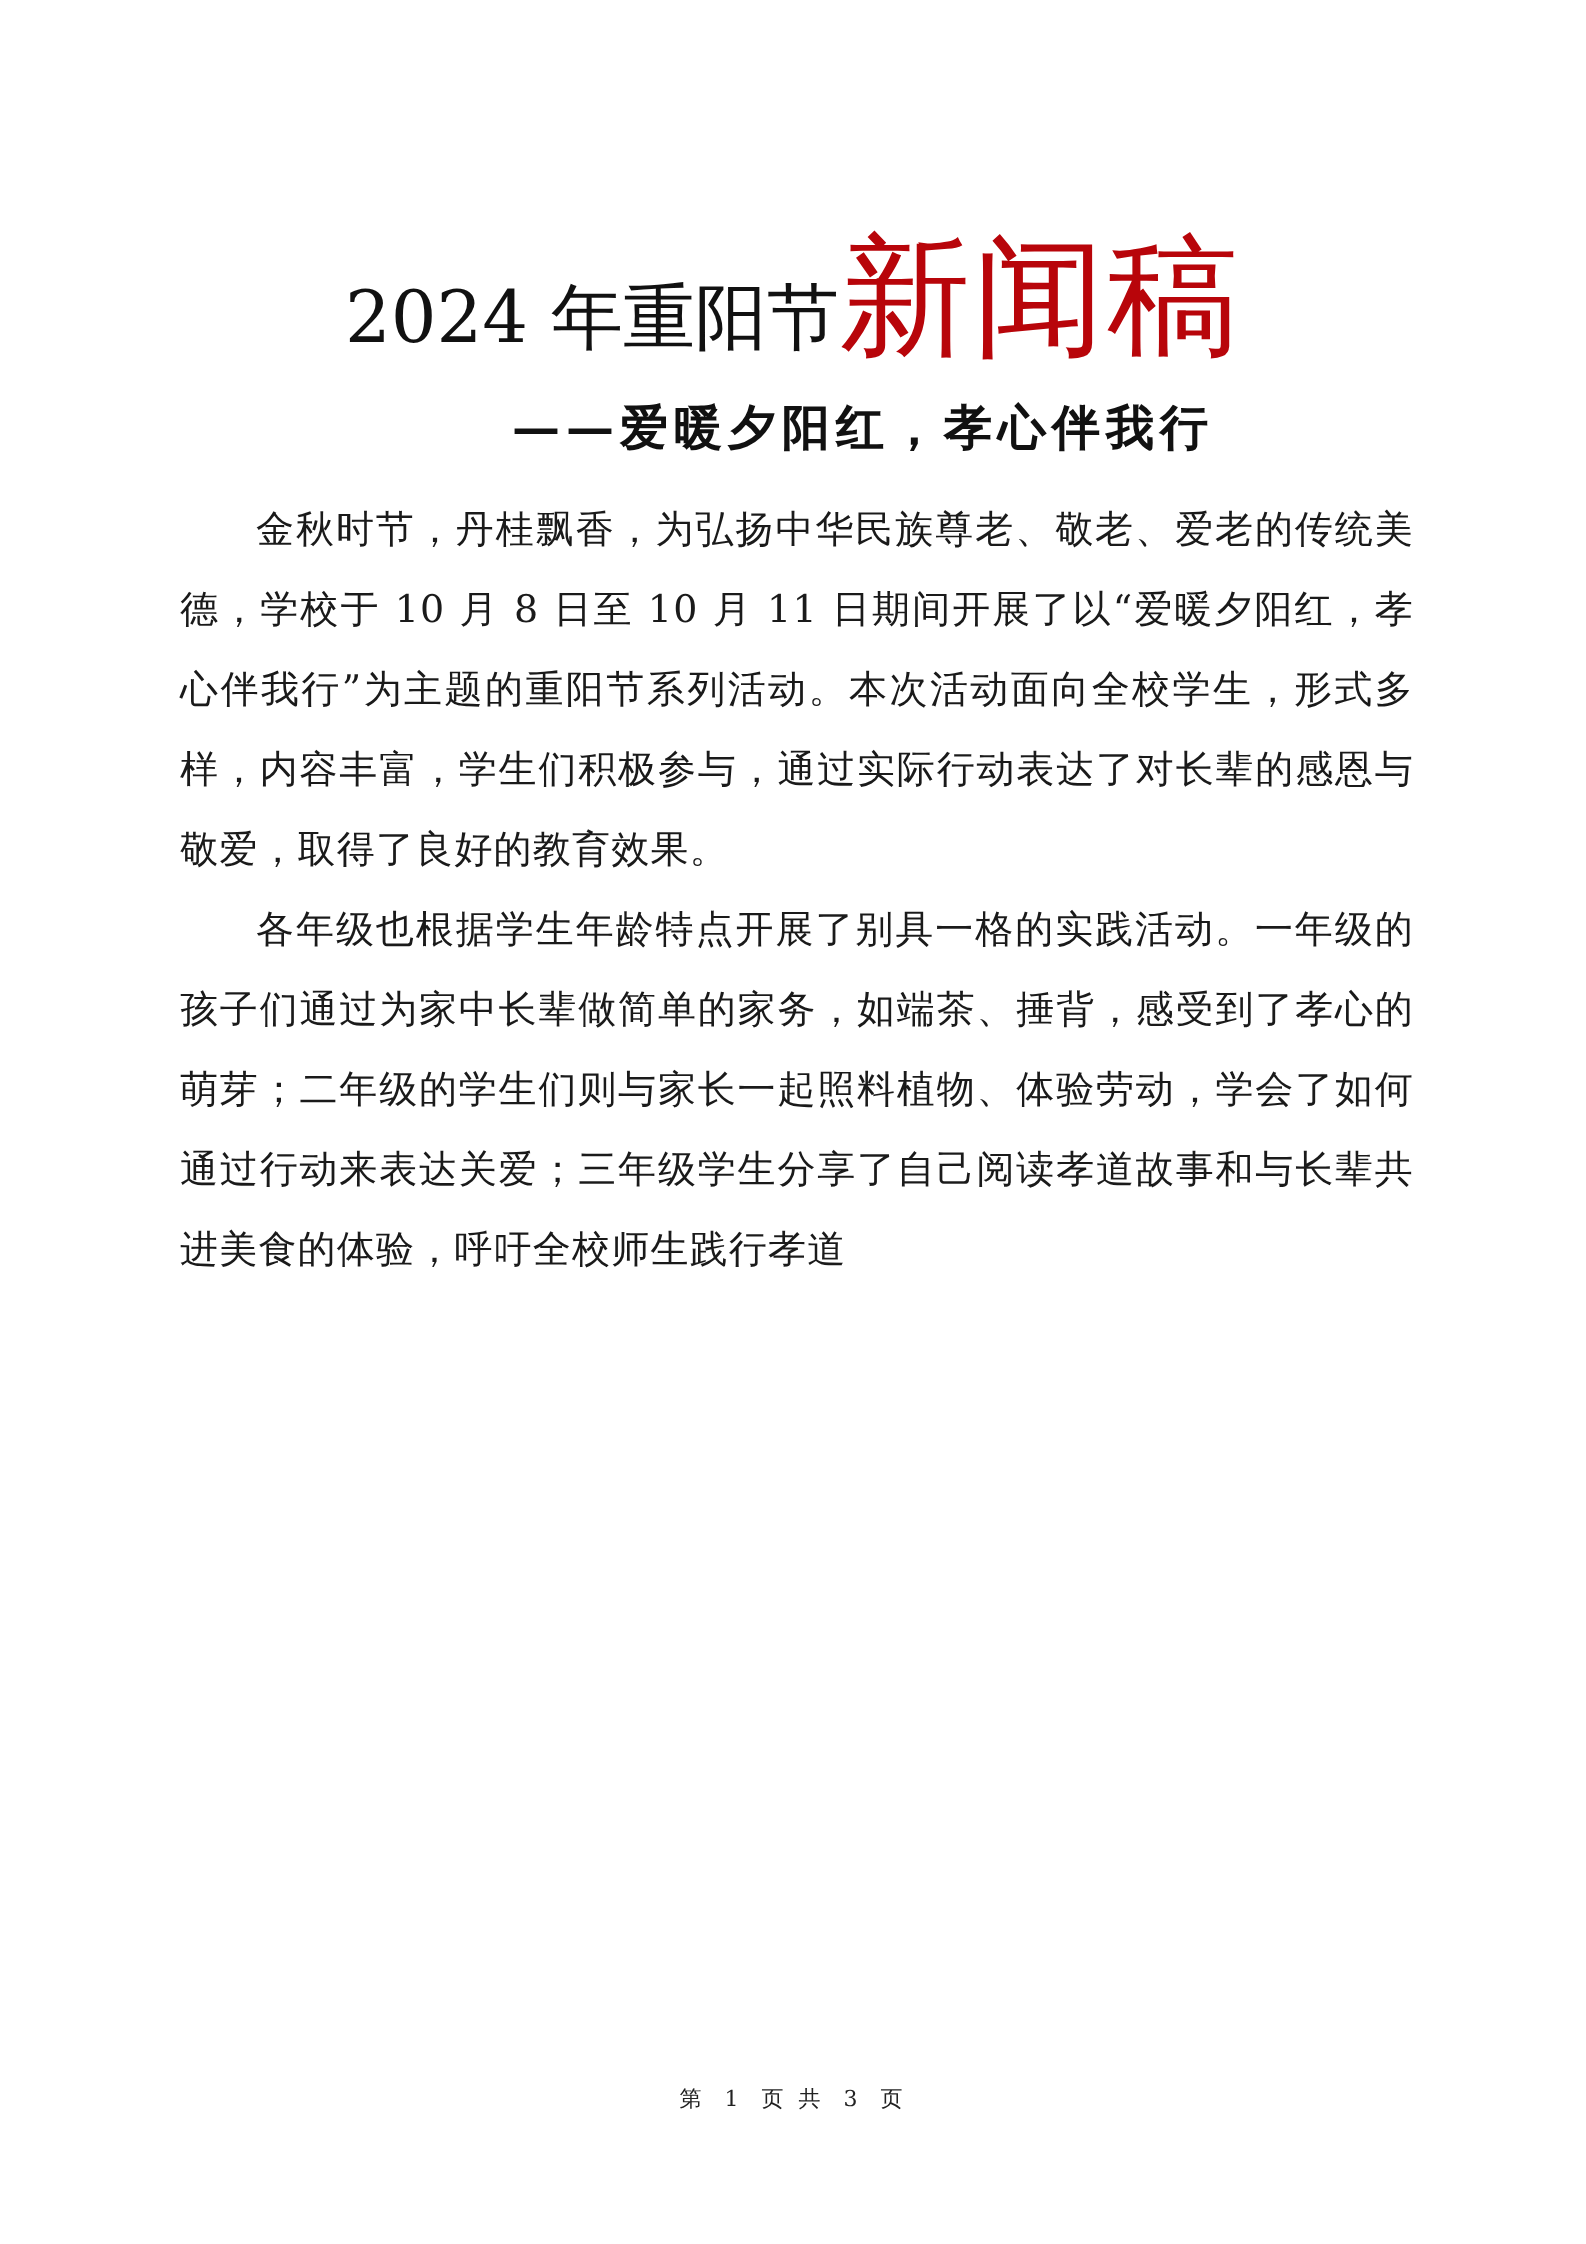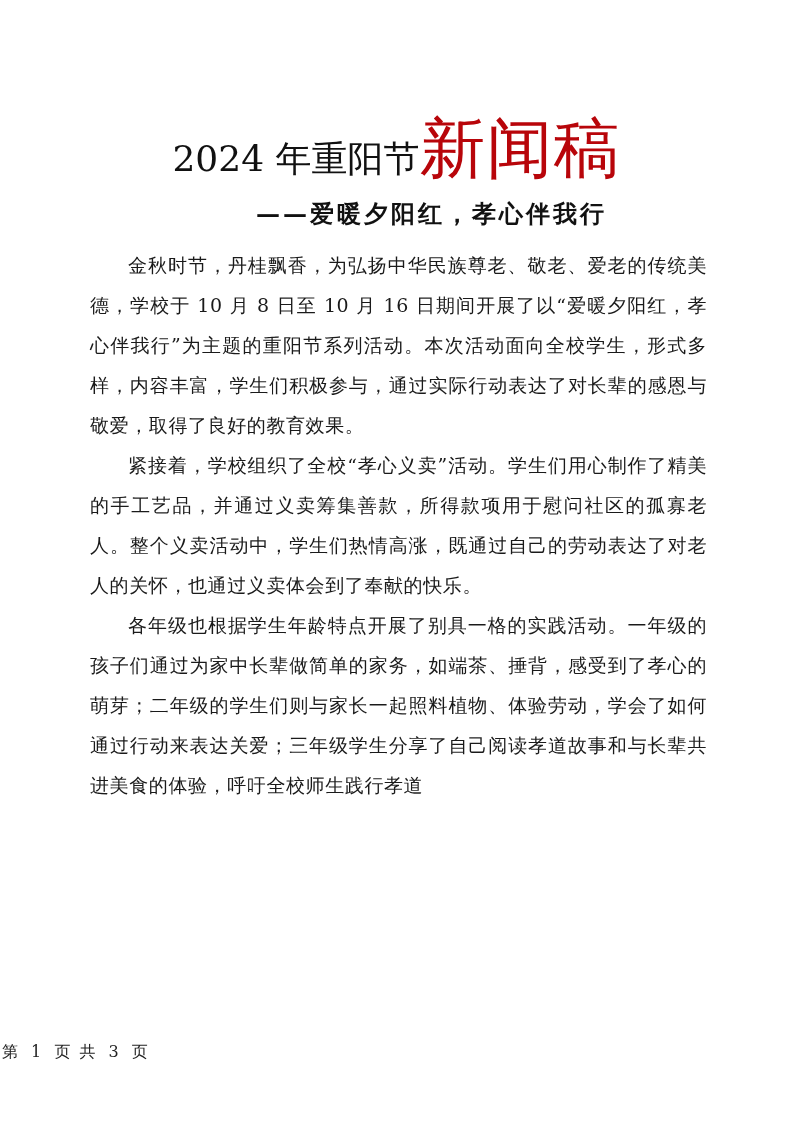--- a/index.html
+++ b/index.html
@@ -7,37 +7,36 @@
          font-family: "DejaVu Serif", "Liberation Serif", serif; color: #111; }
   .page { position: absolute; left: 0; top: 0; width: 793px; height: 856px; background: #fff; }
   .title { position: absolute; left: 0; width: 793px; top: 104px; text-align: center; white-space: nowrap; }
   .title .black { font-size: 36px; color: #111; vertical-align: baseline; letter-spacing: 0px; }
   .title .red { font-size: 66px; color: #b8050a; vertical-align: baseline; letter-spacing: 1px; }
   .subtitle { position: absolute; left: 0; width: 793px; top: 198px; text-align: center;
               font-size: 24px; font-weight: bold; letter-spacing: 3px; color: #111; margin-left: 35px; }
   .body { position: absolute; left: 90px; top: 245px; width: 617px; }
   .para { margin: 0; font-size: 19px; line-height: 40px; text-indent: 2em;
           text-align: justify; letter-spacing: 0.6px; color: #1a1a1a; }
-  .footer { position: absolute; left: 0; width: 793px; top: 1042px; text-align: left;
-            font-size: 16px; color: #222; letter-spacing: 2px; }
+  .footer { position: absolute; left: 0; width: 793px; top: 1042px; text-align: center;
+            font-size: 11px; color: #222; letter-spacing: 2px; }
   .footer span { margin: 0 2px; }
 </style>
 </head>
 <body>
 
 <div class="page">
   <div class="title">
     <span class="black">2024 年重阳节</span><span class="red">新闻稿</span>
   </div>
 
   <div class="subtitle">——爱暖夕阳红，孝心伴我行</div>
 
   <div class="body">
-    <p class="para">金秋时节，丹桂飘香，为弘扬中华民族尊老、敬老、爱老的传统美德，学校于 10 月 8 日至 10 月 16 日期间开展了以“爱暖夕阳红，孝心伴我行”为主题的重阳节系列活动。本次活动面向全校学生，形式多样，内容丰富，学生们积极参与，通过实际行动表达了对长辈的感恩与敬爱，取得了良好的教育效果。</p>
-    <p class="para">紧接着，学校组织了全校“孝心义卖”活动。学生们用心制作了精美的手工艺品，并通过义卖筹集善款，所得款项用于慰问社区的孤寡老人。整个义卖活动中，学生们热情高涨，既通过自己的劳动表达了对老人的关怀，也通过义卖体会到了奉献的快乐。</p>
+    <p class="para">金秋时节，丹桂飘香，为弘扬中华民族尊老、敬老、爱老的传统美德，学校于 10 月 8 日至 10 月 11 日期间开展了以“爱暖夕阳红，孝心伴我行”为主题的重阳节系列活动。本次活动面向全校学生，形式多样，内容丰富，学生们积极参与，通过实际行动表达了对长辈的感恩与敬爱，取得了良好的教育效果。</p>
     <p class="para">各年级也根据学生年龄特点开展了别具一格的实践活动。一年级的孩子们通过为家中长辈做简单的家务，如端茶、捶背，感受到了孝心的萌芽；二年级的学生们则与家长一起照料植物、体验劳动，学会了如何通过行动来表达关爱；三年级学生分享了自己阅读孝道故事和与长辈共进美食的体验，呼吁全校师生践行孝道</p>
   </div>
 
   <div class="footer">
     <span>第</span>
     <span>1</span>
     <span>页 共</span>
     <span>3</span>
     <span>页</span>
   </div>

